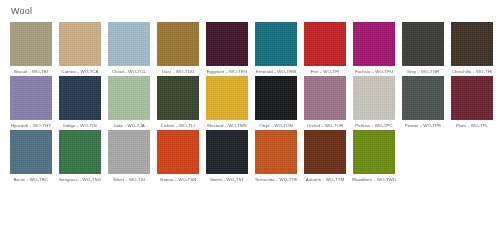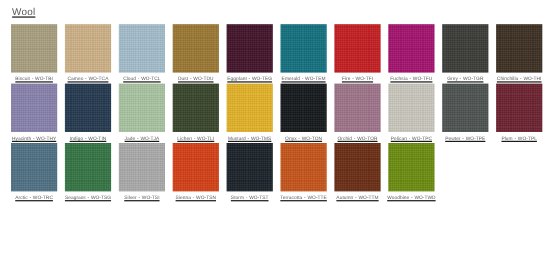--- a/index.html
+++ b/index.html
@@ -12,21 +12,20 @@
     background: #ffffff;
     font-family: "Liberation Sans", sans-serif;
     overflow: hidden;
   }
   .page {
     position: relative;
     width: 500px;
     height: 207px;
     box-sizing: border-box;
     padding: 4px 0 0 10px;
-    text-decoration: underline;
   }
   .section-title {
     font-size: 9px;
     color: #58585a;
     font-weight: 400;
     letter-spacing: 0.2px;
     margin: 2px 0 5px 1px;
     line-height: 11px;
   }
   .swatch-grid {

